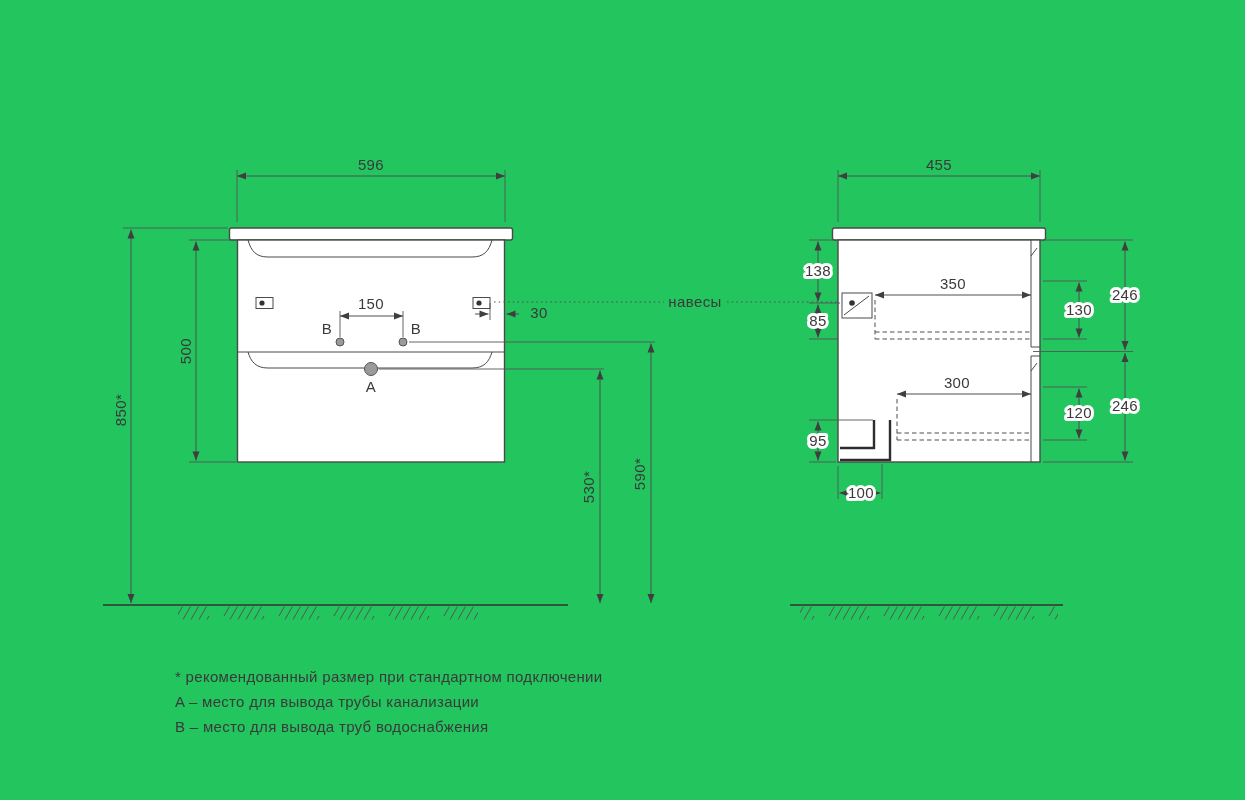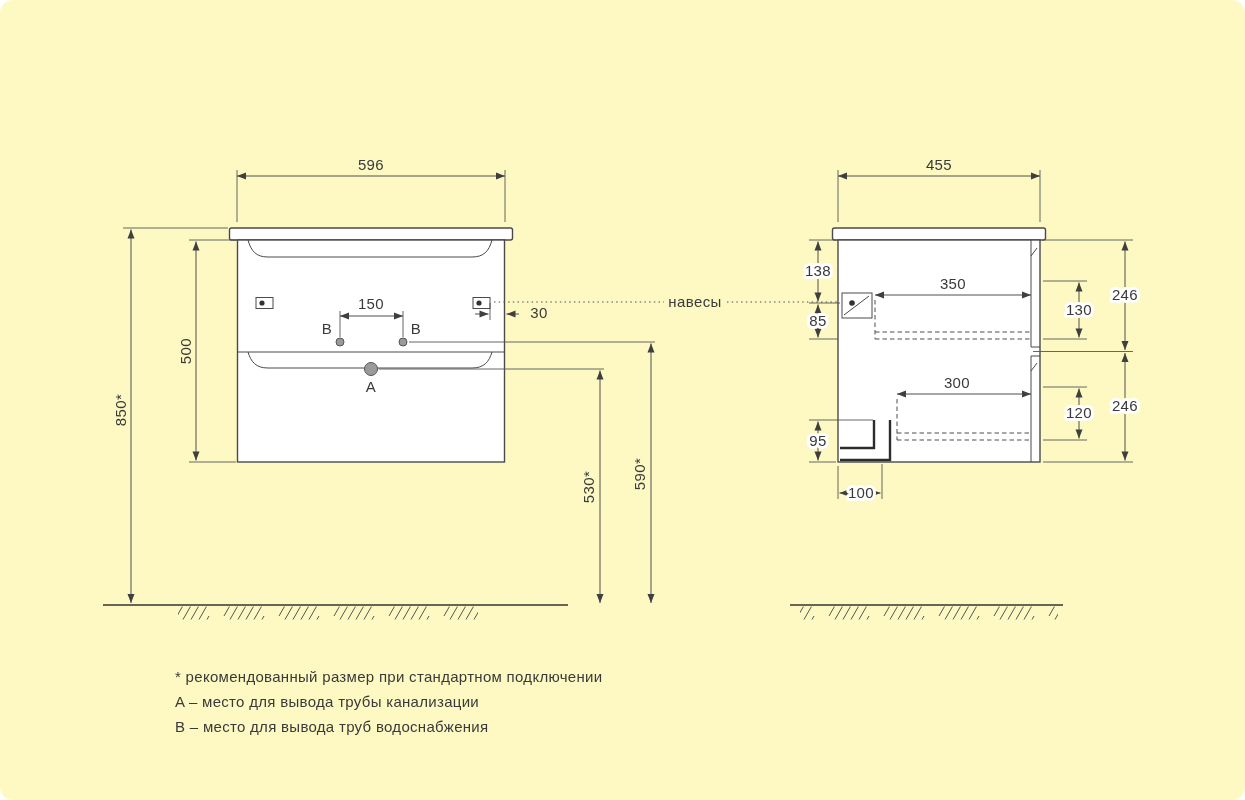--- a/index.html
+++ b/index.html
@@ -1,16 +1,16 @@
 <!DOCTYPE html>
 <html style="--line: #4a4a4a; --text: #3a3a3a; --accent-fill: #9a9a9a;"><head>
 <meta charset="utf-8">
 <style>
   html,body{margin:0;padding:0;background:#fff;}
-  .canvas{position:relative;width:1245px;height:800px;background:#fef9c3;font-family:"Liberation Sans",sans-serif;border-radius:13px;}
+  .canvas{position:relative;width:1245px;height:800px;background:#22c55e;font-family:"Liberation Sans",sans-serif;}
   svg{display:block;}
   .ol{stroke:var(--line,#4a4a4a);stroke-width:1.4;fill:#fff;}
   .thin{stroke:var(--line,#4a4a4a);stroke-width:1;fill:none;}
   .ext{stroke:#565656;stroke-width:0.9;fill:none;}
   .dim{stroke:#4f4f4f;stroke-width:1;fill:none;}
   .dash{stroke:#4f4f4f;stroke-width:1;fill:none;stroke-dasharray:4.5 3;}
   .dots{stroke:#4f4f4f;stroke-width:1;fill:none;stroke-dasharray:1.5 3.2;}
   .pipe{stroke:#2d2d2d;stroke-width:2.4;fill:none;}
   .floor{stroke:#333;stroke-width:1.4;fill:none;}
   .dot{fill:#9a9a9a;stroke:#555;stroke-width:1;}

